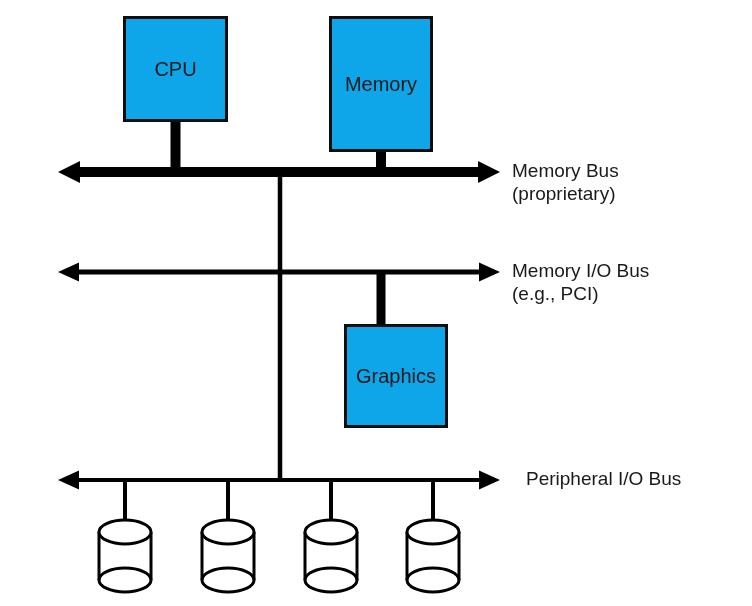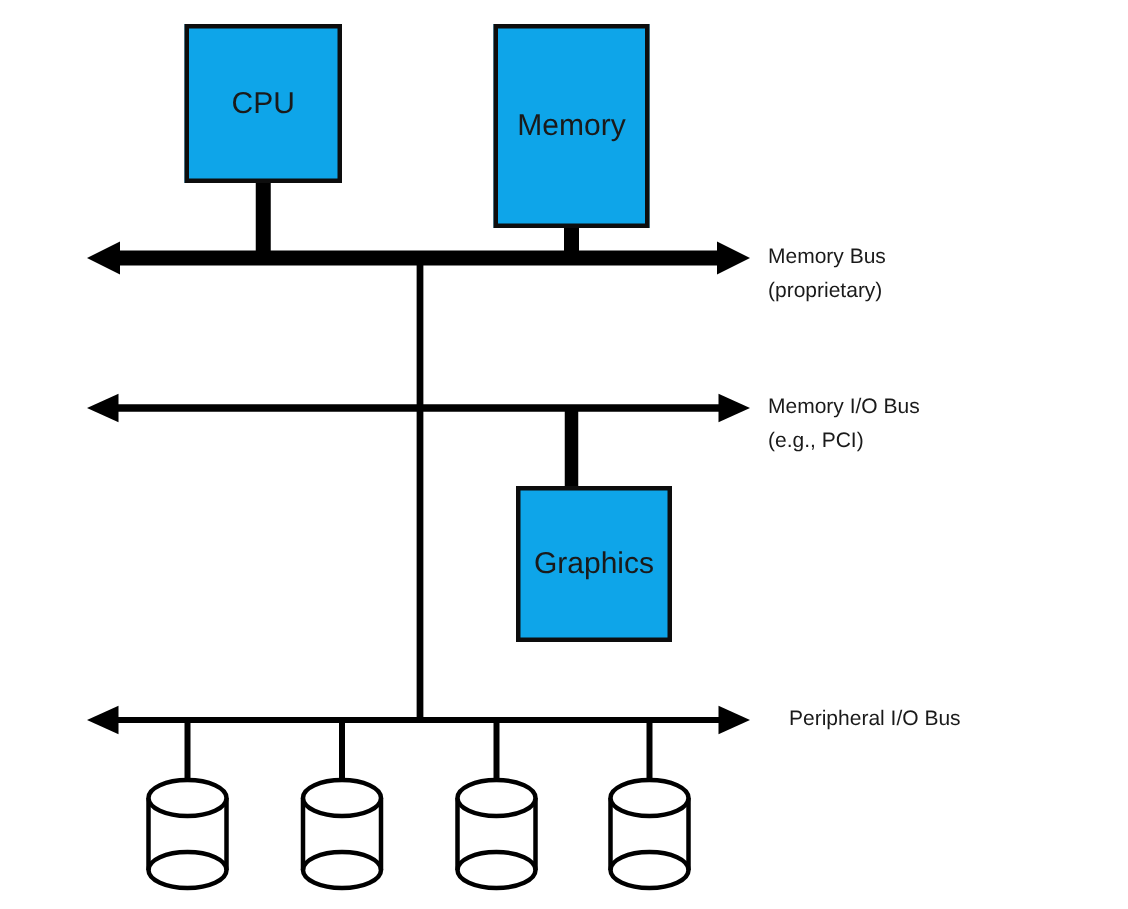--- a/index.html
+++ b/index.html
@@ -30,21 +30,21 @@
     justify-content: center;
     font-size: 20px;
     color: #1a1a1a;
   }
   .box-cpu      { left: 123px; top: 16px;  width: 105px; height: 106px; }
   .box-memory   { left: 329px; top: 16px;  width: 104px; height: 136px; }
   .box-graphics { left: 344px; top: 324px; width: 104px; height: 104px; }
   .bus-label {
     position: absolute;
     left: 512px;
-    font-size: 14px;
+    font-size: 19px;
     line-height: 23px;
     color: #1a1a1a;
     white-space: nowrap;
   }
   .label-memory-bus     { top: 159px; }
   .label-general-bus    { top: 259px; }
   .label-peripheral-bus { top: 467px; margin-left: 14px; }
 </style>
 </head>
 <body>

